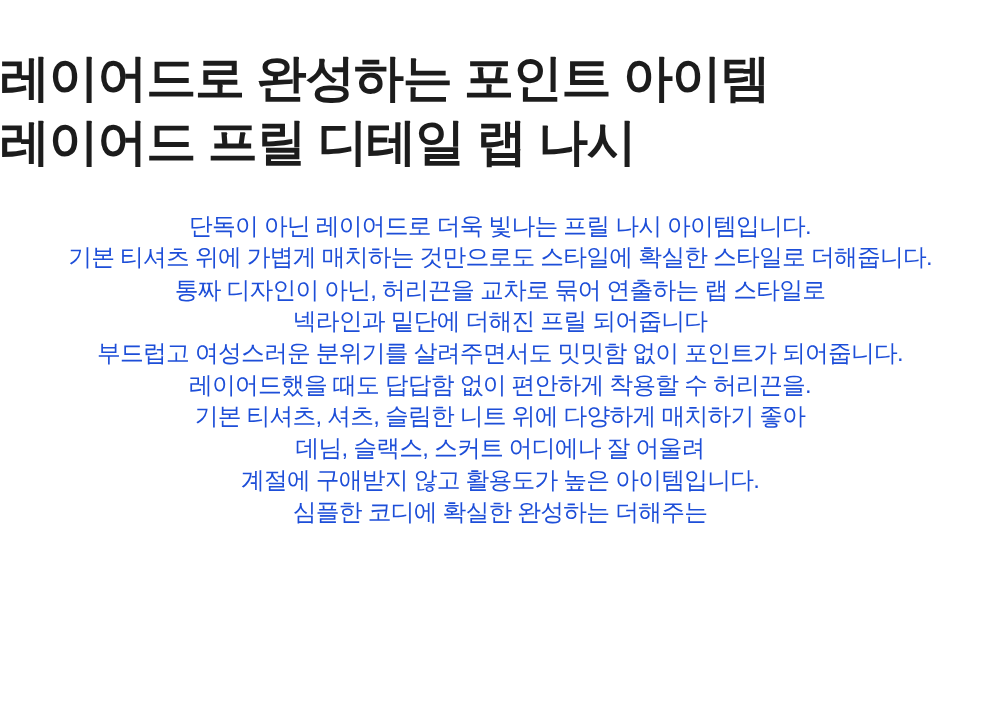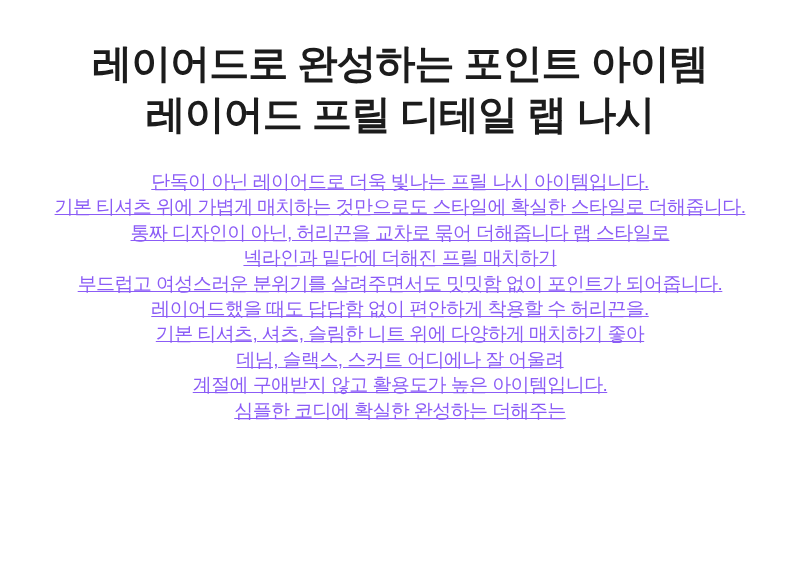--- a/index.html
+++ b/index.html
@@ -9,59 +9,58 @@
   .page {
     position: relative;
     width: 800px;
     height: 577px;
     background: #ffffff;
     overflow: hidden;
     font-family: "Liberation Sans", "DejaVu Sans", sans-serif;
   }
   .title-block {
     padding-top: 38px;
-    text-align: center;
+    text-align: left;
   }
   .title-line {
     font-size: 40px;
     font-weight: 700;
     color: #1c1c1c;
     line-height: 51px;
     letter-spacing: -1px;
     white-space: nowrap;
   }
   .body-block {
     margin-top: 29px;
     text-align: center;
   }
   .body-line {
     font-size: 19px;
     font-weight: 400;
-    color: #8b5cf6;
+    color: #1d4ed8;
     line-height: 25.4px;
     letter-spacing: -0.6px;
     white-space: nowrap;
-    text-decoration: underline;
   }
 </style>
 </head>
 <body>
 
 <div class="page">
 
   <div class="title-block">
     <div class="title-line">레이어드로 완성하는 포인트 아이템</div>
     <div class="title-line">레이어드 프릴 디테일 랩 나시</div>
   </div>
 
   <div class="body-block">
     <div class="body-line">단독이 아닌 레이어드로 더욱 빛나는 프릴 나시 아이템입니다.</div>
     <div class="body-line">기본 티셔츠 위에 가볍게 매치하는 것만으로도 스타일에 확실한 스타일로 더해줍니다.</div>
-    <div class="body-line">통짜 디자인이 아닌, 허리끈을 교차로 묶어 더해줍니다 랩 스타일로</div>
-    <div class="body-line">넥라인과 밑단에 더해진 프릴 매치하기</div>
+    <div class="body-line">통짜 디자인이 아닌, 허리끈을 교차로 묶어 연출하는 랩 스타일로</div>
+    <div class="body-line">넥라인과 밑단에 더해진 프릴 되어줍니다</div>
     <div class="body-line">부드럽고 여성스러운 분위기를 살려주면서도 밋밋함 없이 포인트가 되어줍니다.</div>
     <div class="body-line">레이어드했을 때도 답답함 없이 편안하게 착용할 수 허리끈을.</div>
     <div class="body-line">기본 티셔츠, 셔츠, 슬림한 니트 위에 다양하게 매치하기 좋아</div>
     <div class="body-line">데님, 슬랙스, 스커트 어디에나 잘 어울려</div>
     <div class="body-line">계절에 구애받지 않고 활용도가 높은 아이템입니다.</div>
     <div class="body-line">심플한 코디에 확실한 완성하는 더해주는</div>
   </div>
 
 </div>
 

